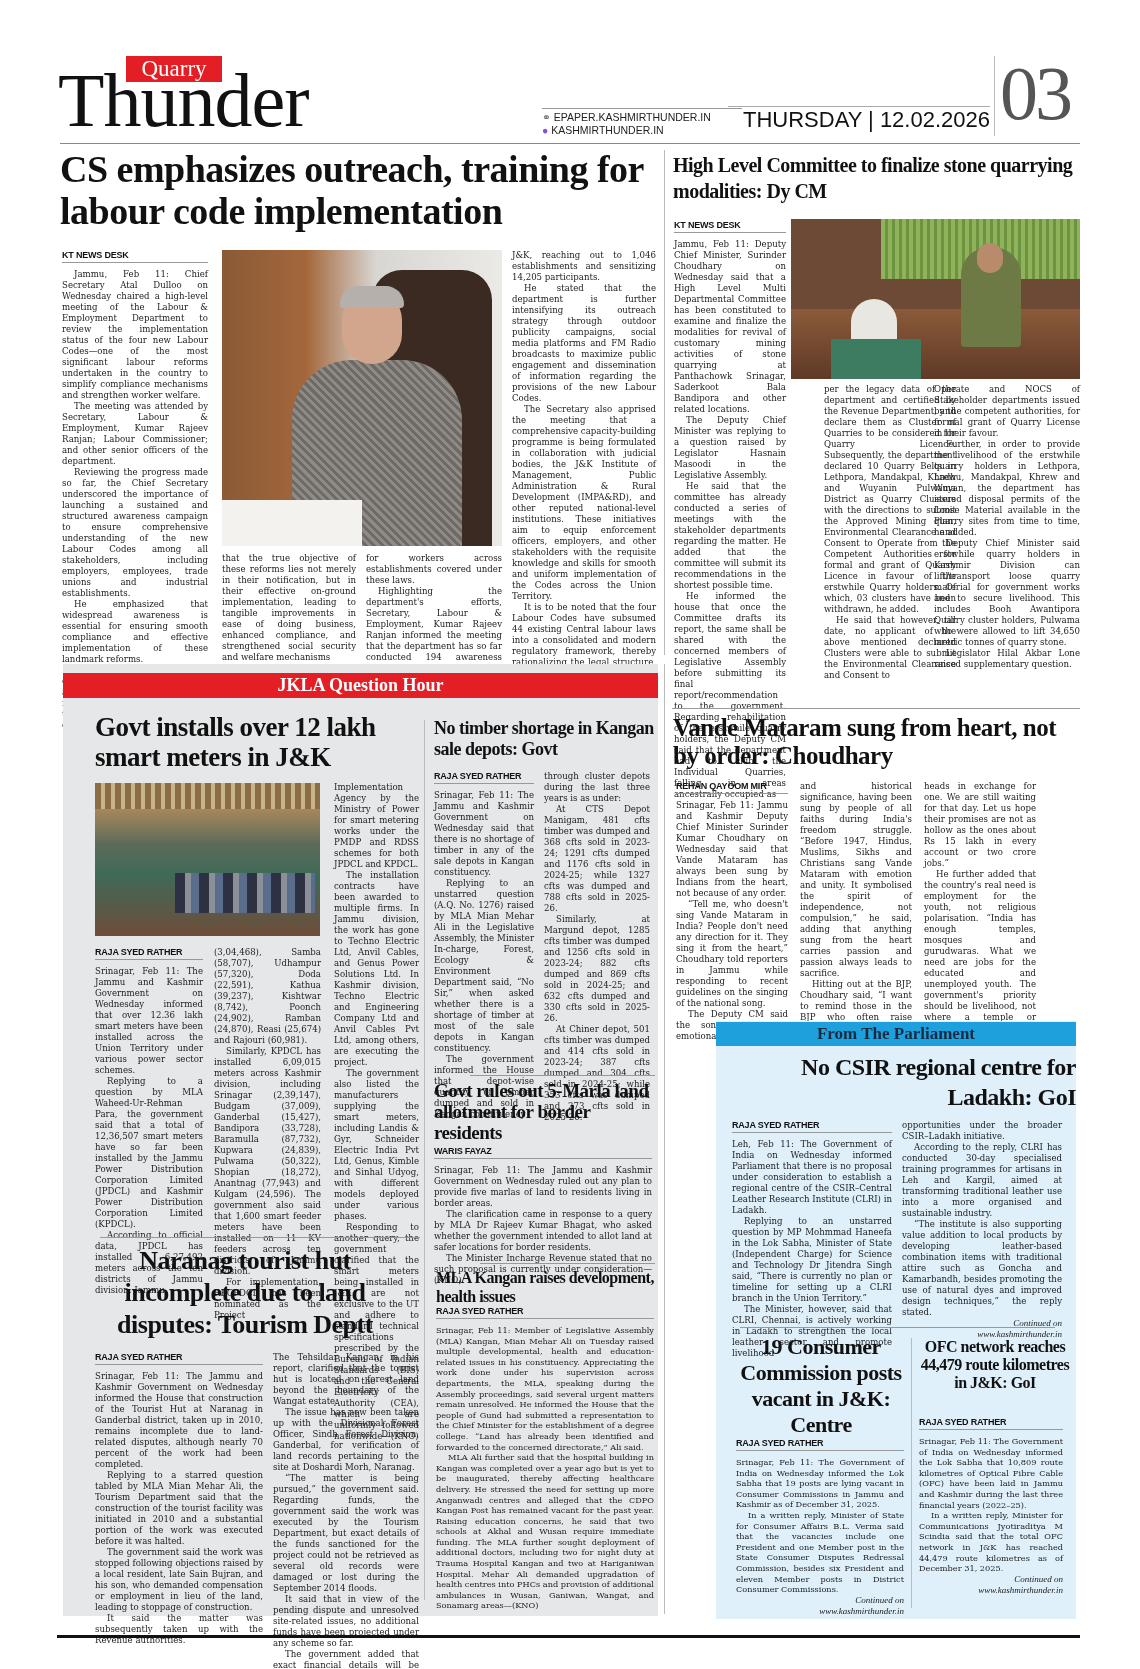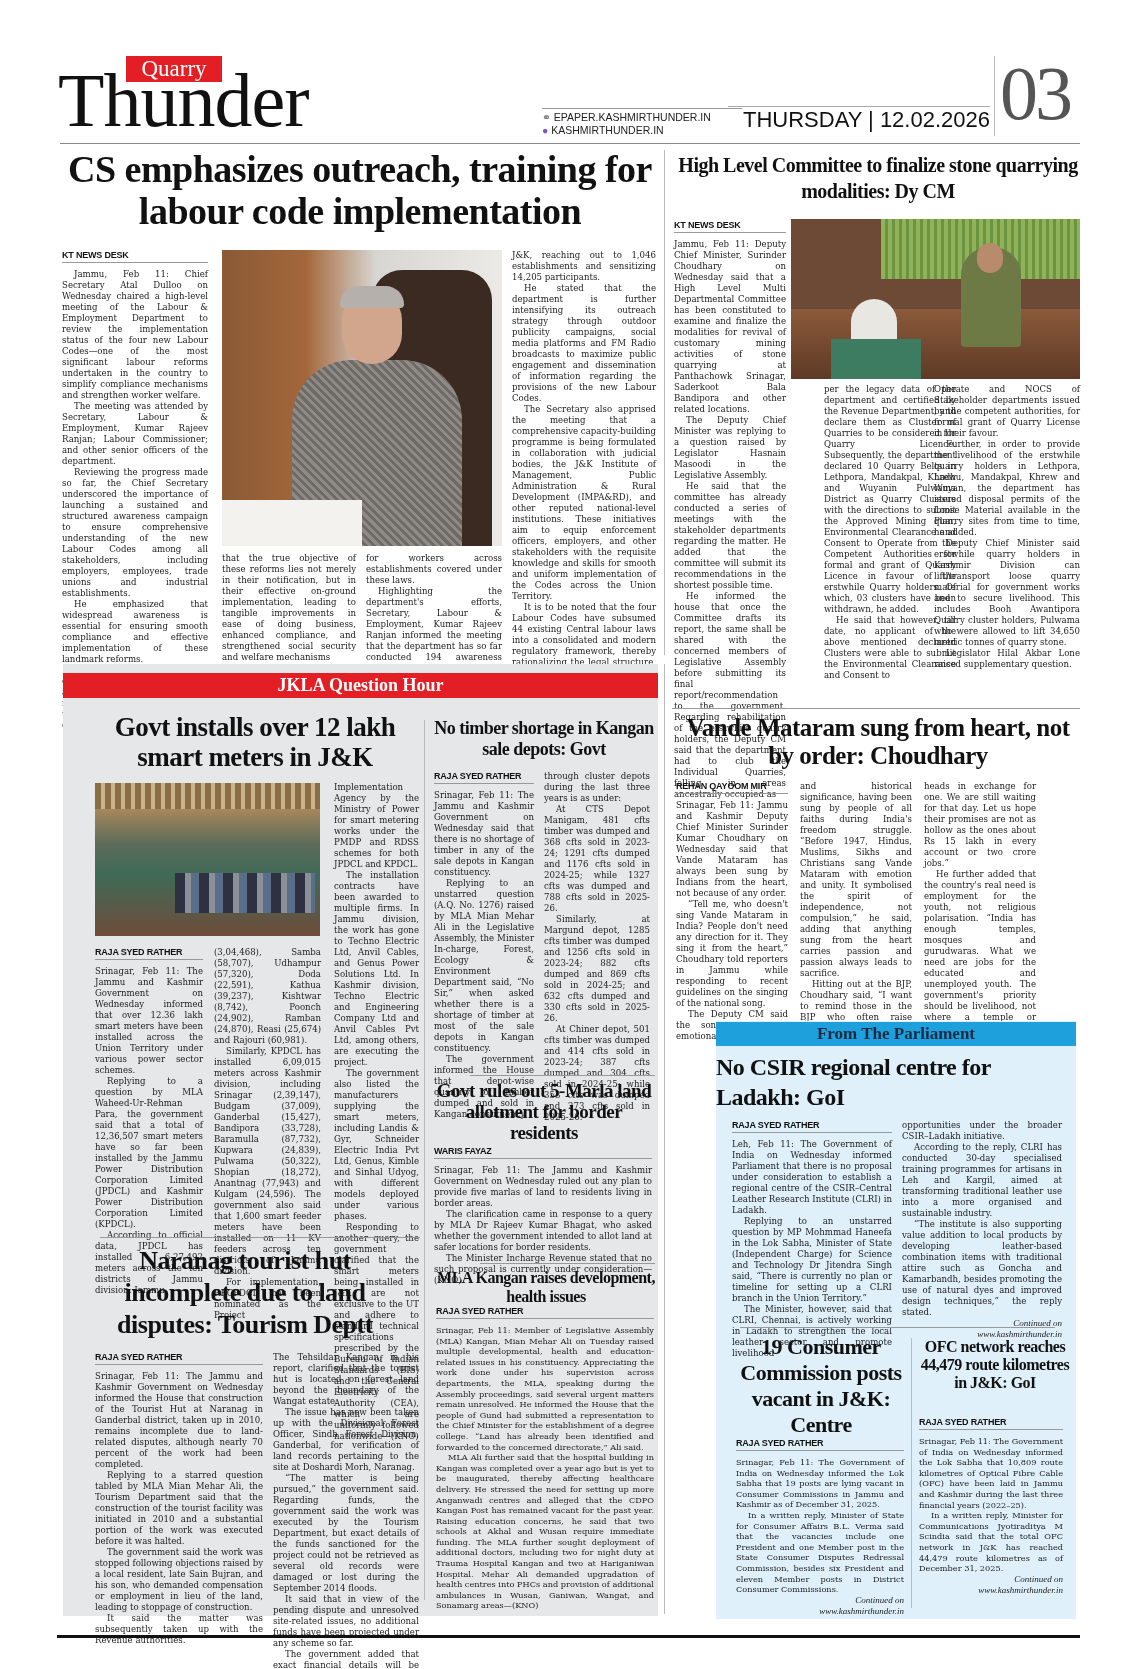--- a/index.html
+++ b/index.html
@@ -3,21 +3,21 @@
 <meta charset="utf-8">
 <style>
   * { box-sizing: border-box; margin: 0; padding: 0; }
   html, body { width: 1140px; height: 1669px; background: #ffffff; overflow: hidden; }
   body { position: relative; font-family: "Liberation Serif", serif; color: #1a1a1a; }
   .abs { position: absolute; }
   .body-text { font-family: "DejaVu Serif", serif; font-size: 8.6px; line-height: 11px; text-align: justify; color: #222; }
   .body-text p { text-indent: 12px; }
   .body-text p:first-child { text-indent: 12px; }
   .byline { font-family: "Liberation Sans", sans-serif; font-weight: bold; font-size: 9px; color: #111; letter-spacing: -0.2px; border-bottom: 1px solid #999; padding-bottom: 2px; margin-bottom: 6px; }
-  .headline { font-family: "Liberation Serif", serif; font-weight: bold; color: #111; letter-spacing: -0.5px; text-align: center; }
+  .headline { font-family: "Liberation Serif", serif; font-weight: bold; color: #111; letter-spacing: -0.5px; }
   .photo { border: 0; }
   .rule { background: #999; }
   .vrule { background: #bbb; }
   .continued { font-family: "Liberation Serif", serif; font-style: italic; font-size: 9px; text-align: right; line-height: 11px; }
 </style>
 </head>
 <body>
 
 <div class="abs" style="left:60px; top:50px; width:1020px; height:96px;">
   <div class="abs" style="left:66px; top:6px; width:96px; height:26px; background:#e31e24; color:#fff; font-family:'Liberation Serif',serif; font-size:23px; line-height:26px; text-align:center;">Quarry</div>
@@ -240,21 +240,21 @@
 <div class="abs" style="left:924px; top:781px; width:112px;">
   <div class="body-text">
     <p style="text-indent:0">heads in exchange for one. We are still waiting for that day. Let us hope their promises are not as hollow as the ones about Rs 15 lakh in every account or two crore jobs.”</p>
     <p>He further added that the country's real need is employment for the youth, not religious polarisation. “India has enough temples, mosques and gurudwaras. What we need are jobs for the educated and unemployed youth. The government's priority should be livelihood, not where a temple or mosque is being built,” the Deputy CM said—(KNO)</p>
   </div>
 </div>
 
 <div class="abs" style="left:716px; top:1021px; width:360px; height:598px; background:#dff0fb;"></div>
 <div class="abs" style="left:716px; top:1022px; width:360px; height:24px; background:#1ea0dc; color:#1a2a44; font-family:'Liberation Serif',serif; font-weight:bold; font-size:17px; line-height:24px; text-align:center;">From The Parliament</div>
 
-<div class="abs headline" style="left:716px; top:1052px; width:360px; text-align:left; font-size:24px; line-height:30px;">No CSIR regional centre for Ladakh: GoI</div>
+<div class="abs headline" style="left:716px; top:1052px; width:360px; text-align:right; font-size:24px; line-height:30px;">No CSIR regional centre for Ladakh: GoI</div>
 <div class="abs" style="left:732px; top:1120px; width:160px;">
   <div class="byline">RAJA SYED RATHER</div>
   <div class="body-text">
     <p style="text-indent:0">Leh, Feb 11: The Government of India on Wednesday informed Parliament that there is no proposal under consideration to establish a regional centre of the CSIR–Central Leather Research Institute (CLRI) in Ladakh.</p>
     <p>Replying to an unstarred question by MP Mohmmad Haneefa in the Lok Sabha, Minister of State (Independent Charge) for Science and Technology Dr Jitendra Singh said, “There is currently no plan or timeline for setting up a CLRI branch in the Union Territory.”</p>
     <p>The Minister, however, said that CLRI, Chennai, is actively working in Ladakh to strengthen the local leather sector and promote livelihood</p>
   </div>
 </div>
 <div class="abs" style="left:902px; top:1120px; width:160px;">
   <div class="body-text">

